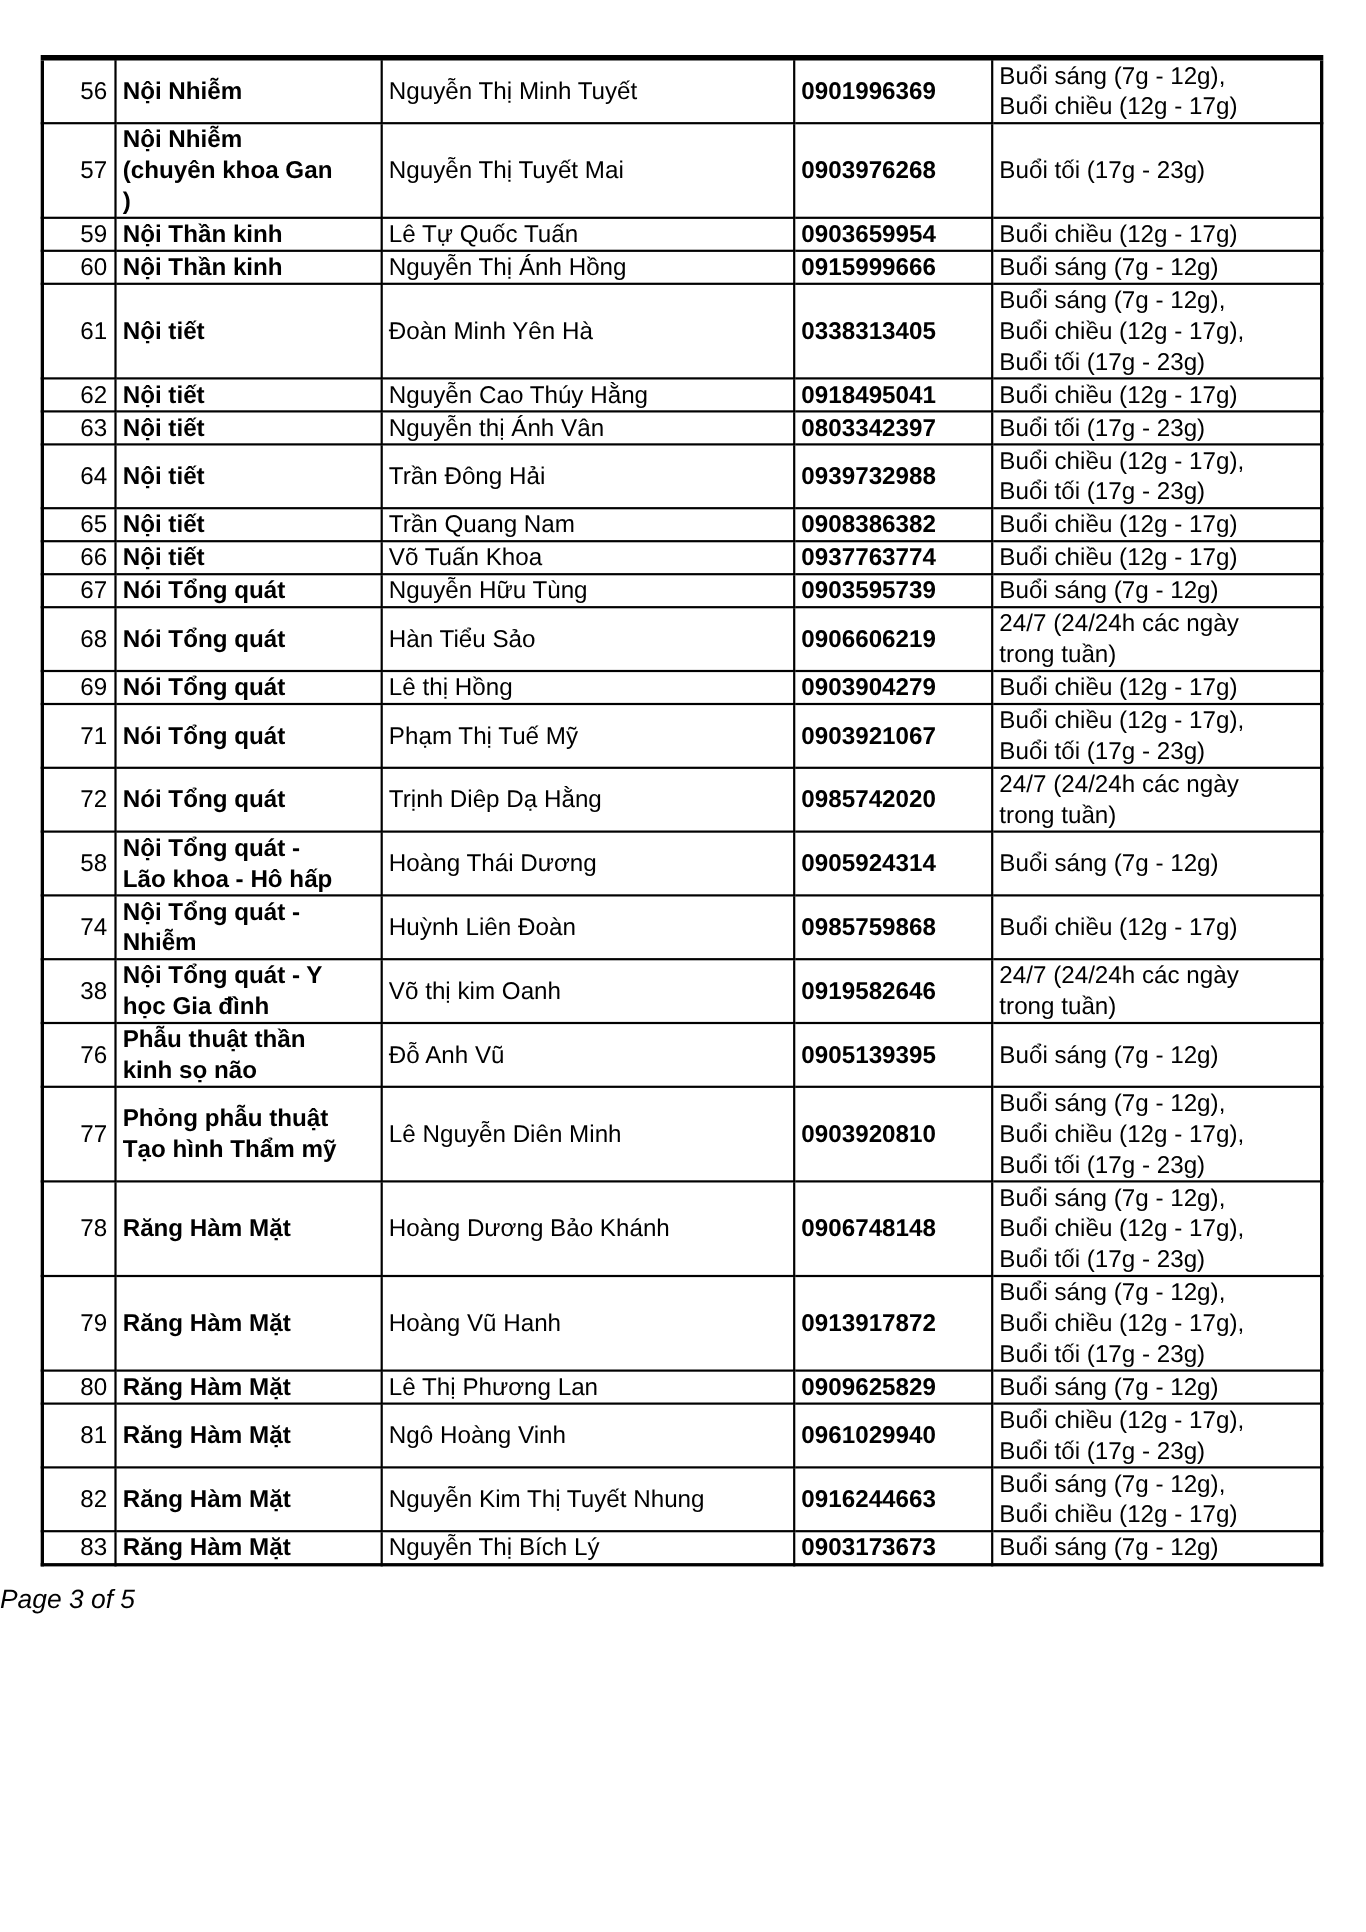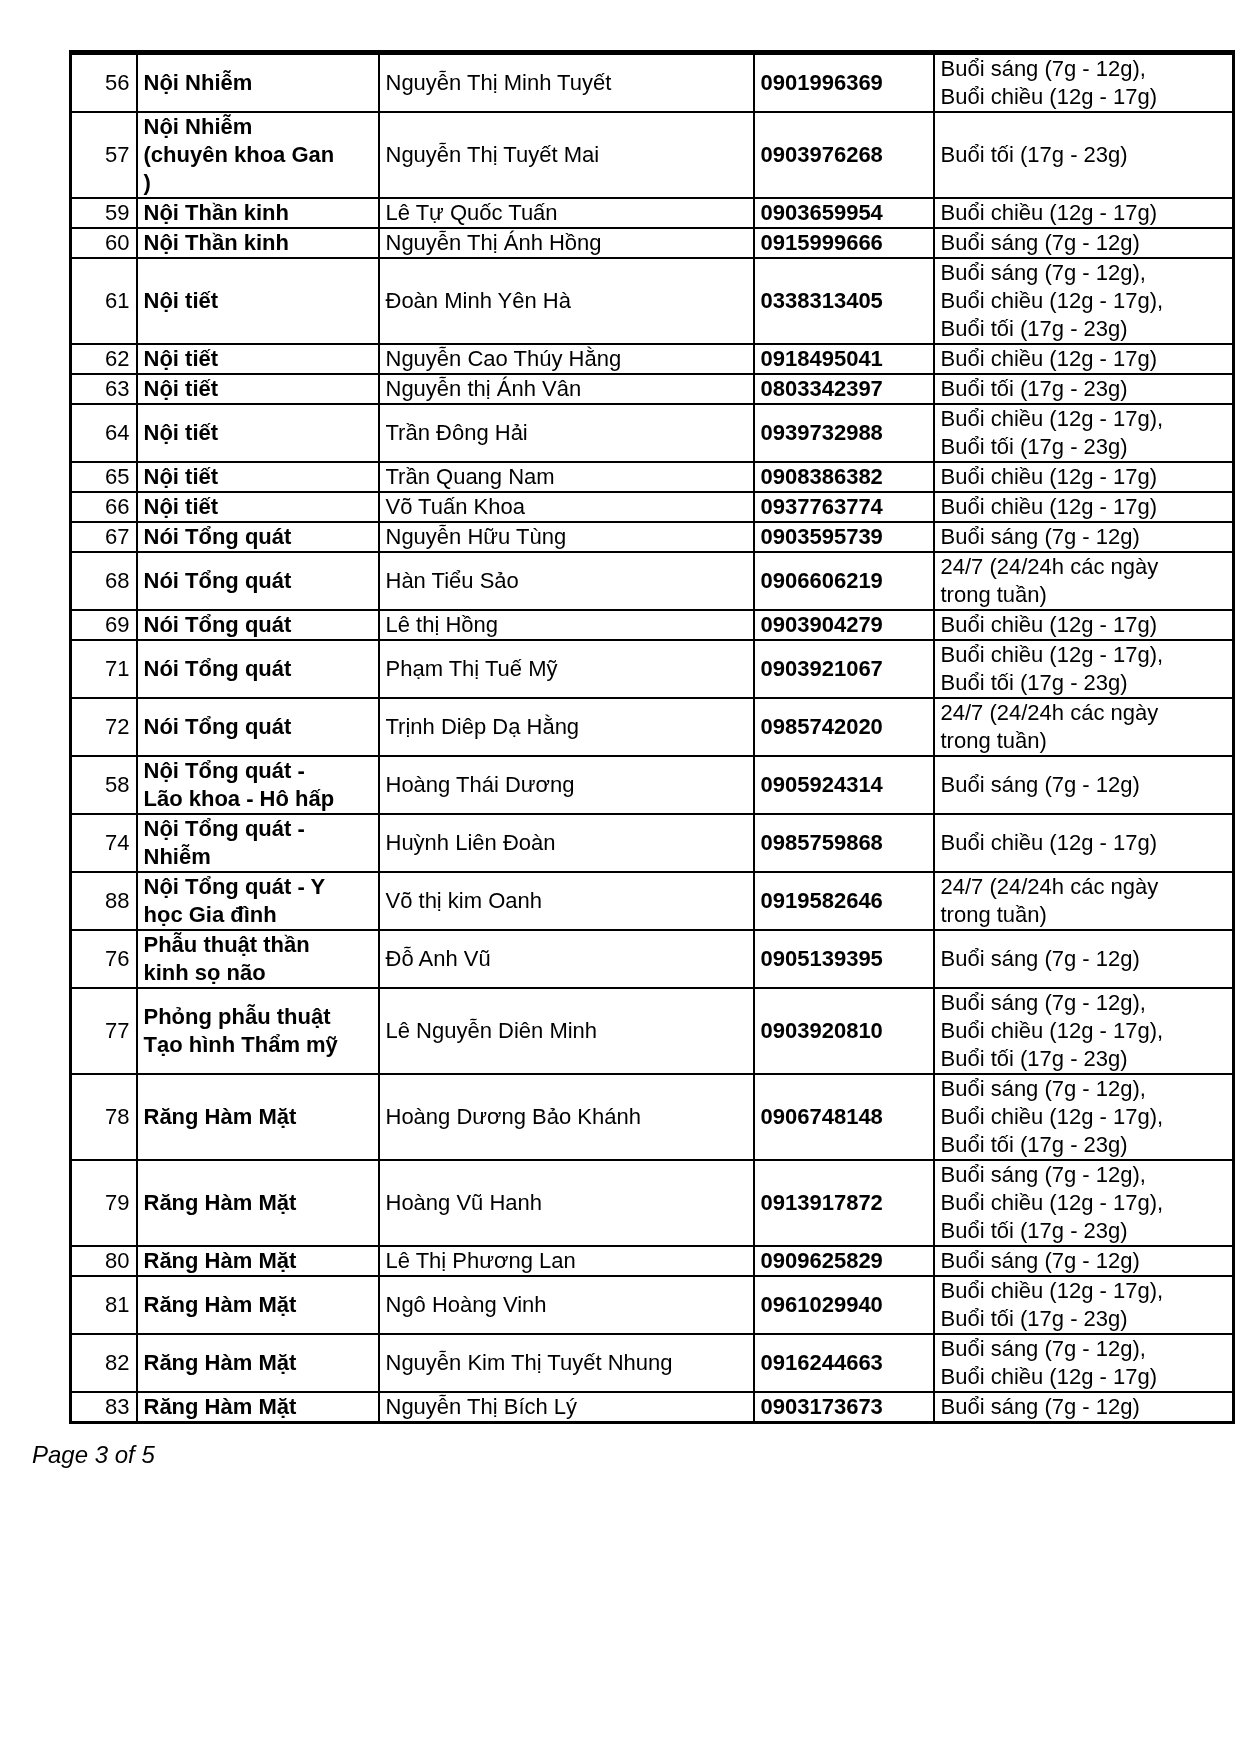--- a/index.html
+++ b/index.html
@@ -10,21 +10,20 @@
   body {
     width: 1242px;
     height: 1756px;
     position: relative;
     font-family: "Liberation Sans", sans-serif;
     color: #000;
     -webkit-font-smoothing: antialiased;
   }
   .page {
     padding-top: 50px;
-    padding-left: 32px;
   }
   table.doctor-table {
     border-collapse: collapse;
     table-layout: fixed;
     margin-left: 37px;
     width: 1163px;
     border: 3px solid #000;
     border-top-width: 5px;
   }
   table.doctor-table td {
@@ -204,21 +203,21 @@
         </tr>
         <tr>
           <td class="cell-no">74</td>
           <td class="cell-spec">Nội Tổng quát -
 Nhiễm</td>
           <td class="cell-name">Huỳnh Liên Đoàn</td>
           <td class="cell-phone">0985759868</td>
           <td class="cell-sched">Buổi chiều (12g - 17g)</td>
         </tr>
         <tr>
-          <td class="cell-no">88</td>
+          <td class="cell-no">38</td>
           <td class="cell-spec">Nội Tổng quát - Y
 học Gia đình</td>
           <td class="cell-name">Võ thị kim Oanh</td>
           <td class="cell-phone">0919582646</td>
           <td class="cell-sched">24/7 (24/24h các ngày
 trong tuần)</td>
         </tr>
         <tr>
           <td class="cell-no">76</td>
           <td class="cell-spec">Phẫu thuật thần

